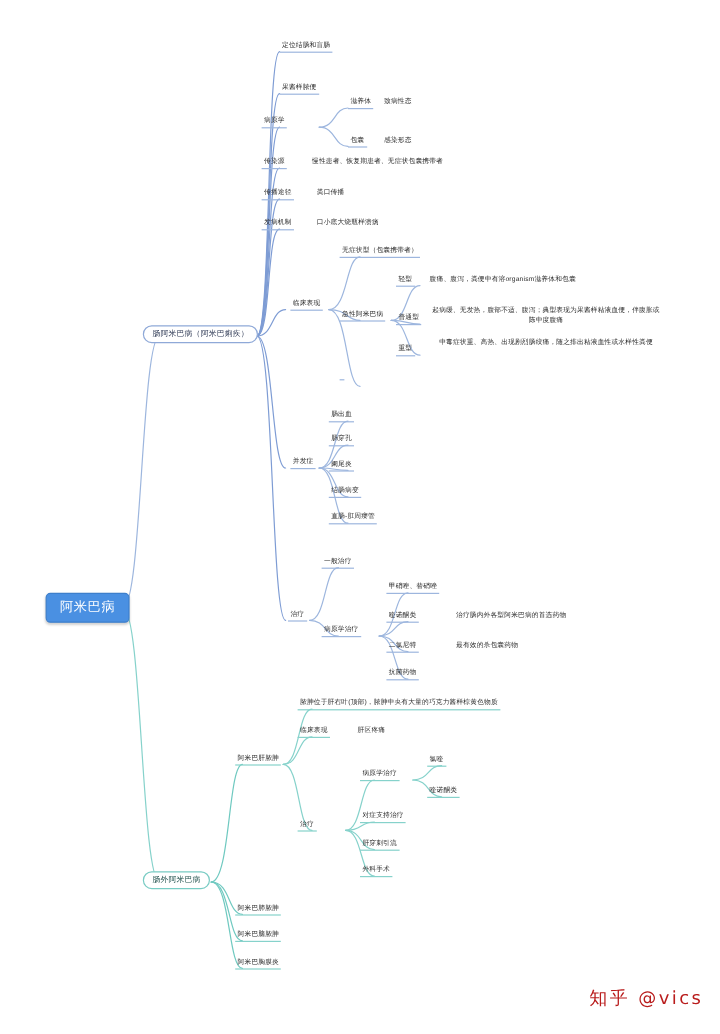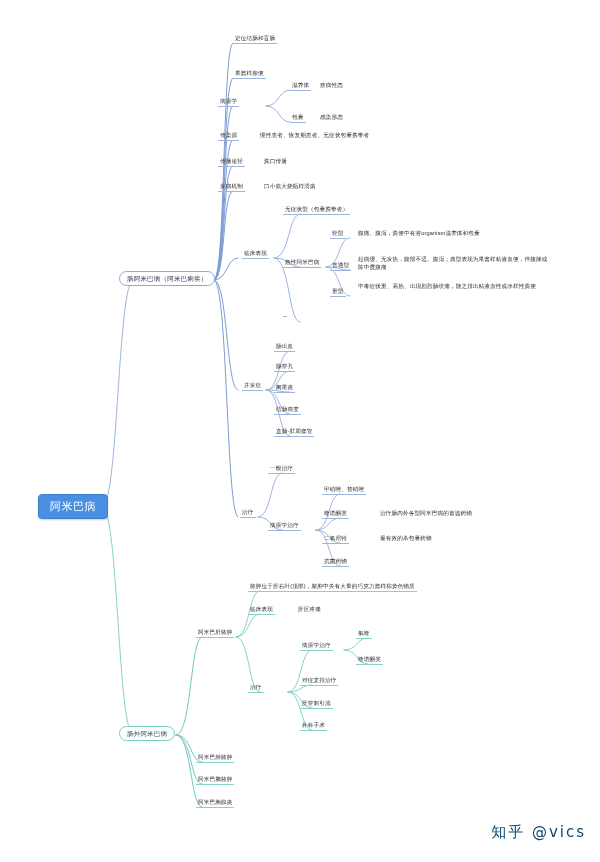--- a/index.html
+++ b/index.html
@@ -2,21 +2,21 @@
 <html><head>
 <meta charset="utf-8">
 <style>
   * { box-sizing: border-box; margin: 0; padding: 0; }
   html, body {
     width: 600px; height: 862px;
     background: #ffffff;
     font-family: "Liberation Sans", "DejaVu Sans", sans-serif;
     overflow: hidden;
   }
-  #stage { position: relative; width: 600px; height: 860px; }
+  #stage { position: relative; width: 600px; height: 860px; text-align: center; }
   #wires { position: absolute; inset: 0; width: 600px; height: 862px; }
 
   .node {
     position: absolute;
     white-space: nowrap;
     color: #222;
     line-height: 1.15;
   }
 
   
@@ -51,21 +51,21 @@
   }
   .leaf.u-blue { border-bottom: .8px solid #9db6de; }
   .leaf.u-teal { border-bottom: .8px solid #86d2cb; }
   .leaf.noline { border-bottom: none; }
   .leaf.w2 { white-space: normal; line-height: 1.45; }
 
   .wm {
     position: absolute;
     right: 14px; bottom: 18px;
     font-size: 15px;
-    color: #0c4a6e;
+    color: #b91c1c;
     letter-spacing: 2px;
     font-family: "DejaVu Sans", sans-serif;
   }
 </style>
 </head>
 <body>
 
 <div id="stage">
 
   <svg id="wires" viewBox="0 0 600 862" preserveAspectRatio="none">

